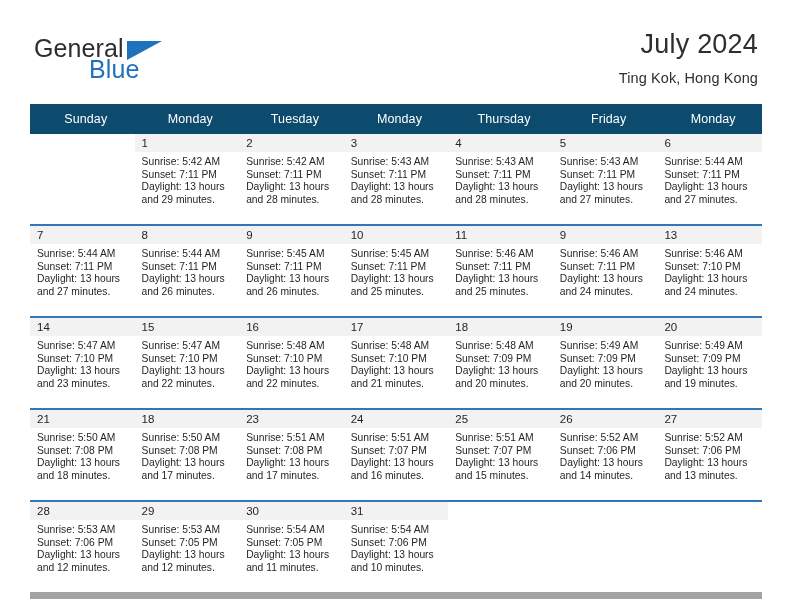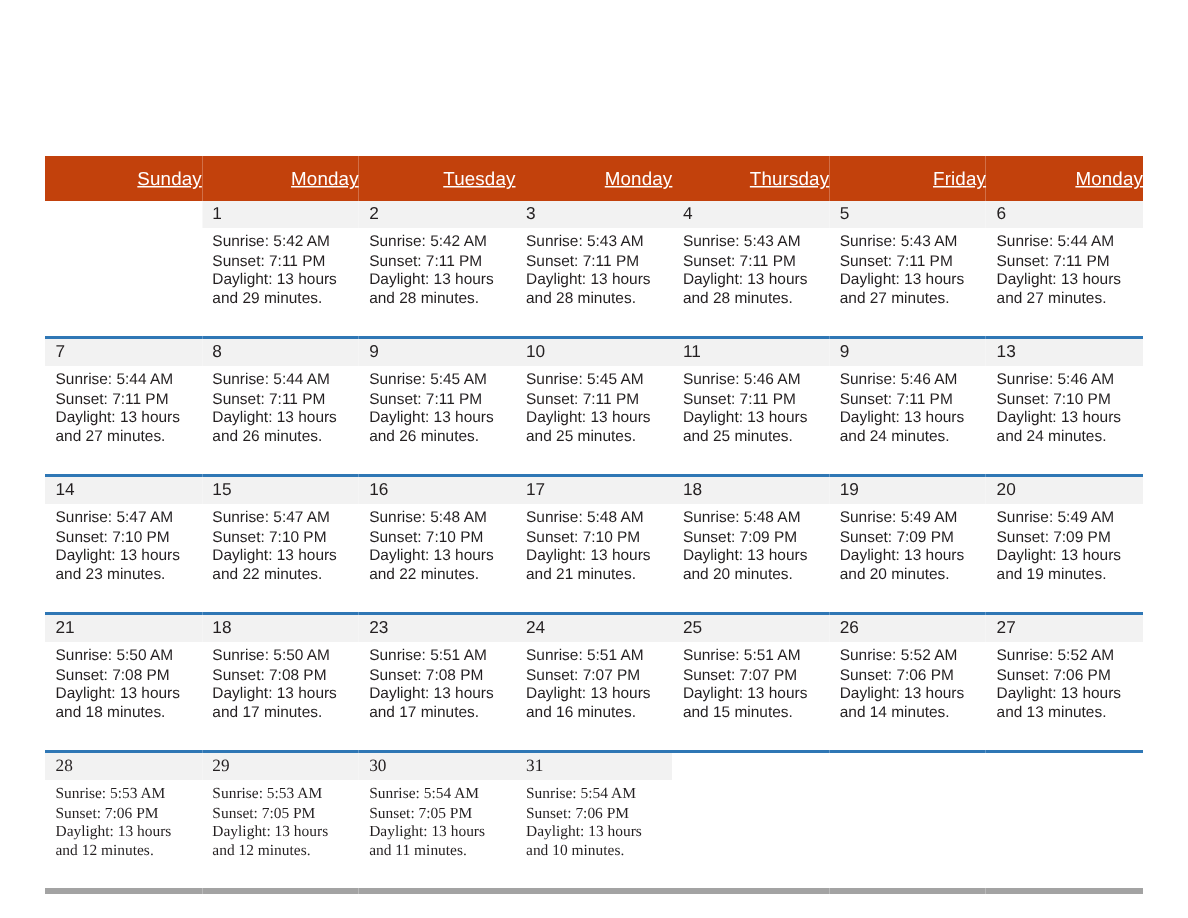--- a/index.html
+++ b/index.html
@@ -99,46 +99,44 @@
   }
 
   table.cal-table {
     border-collapse: collapse;
     table-layout: fixed;
     width: 732px;
   }
   table.cal-table col { width: 104.57px; }
 
   thead th {
-    background: #c2410c;
+    background: #0c4a6e;
     color: #ffffff;
     font-size: 12.5px;
     font-weight: normal;
-    text-align: right;
+    text-align: center;
     padding: 5px 0 5px 7px;
     height: 20px;
     letter-spacing: 0.1px;
     border: none;
-    text-decoration: underline;
   }
 
   tbody td {
     vertical-align: top;
     padding: 0;
     border: none;
     height: 90px;
     background: #ffffff;
   }
 
   tbody tr td {
     border-bottom: 2px solid #2f77b5;
   }
   tbody tr:last-child td {
-    border-bottom: 4px solid #a3a3a3;
-    font-family: Liberation Serif, serif;
+    border-bottom: 7px solid #a3a3a3;
   }
 
   .cell-inner {
     position: relative;
     height: 88px;
     box-sizing: border-box;
   }
 
   .daynum-band {
     background: #f2f2f2;
@@ -161,20 +159,34 @@
   }
   .cell-lines div {
     white-space: nowrap;
   }
 </style>
 </head>
 <body>
 
 <div class="page">
 
+  <div class="header">
+
+    <div class="brand">
+      <span class="brand-general">General</span>
+      <span class="brand-triangle"></span>
+      <span class="brand-blue">Blue</span>
+    </div>
+
+    <div class="title-block">
+      <h1 class="cal-title">July 2024</h1>
+      <div class="cal-subtitle">Ting Kok, Hong Kong</div>
+    </div>
+
+  </div>
 
   <div class="calendar">
     <table class="cal-table">
       <colgroup>
         <col>
           <col>
           <col>
           <col>
           <col>
           <col>

